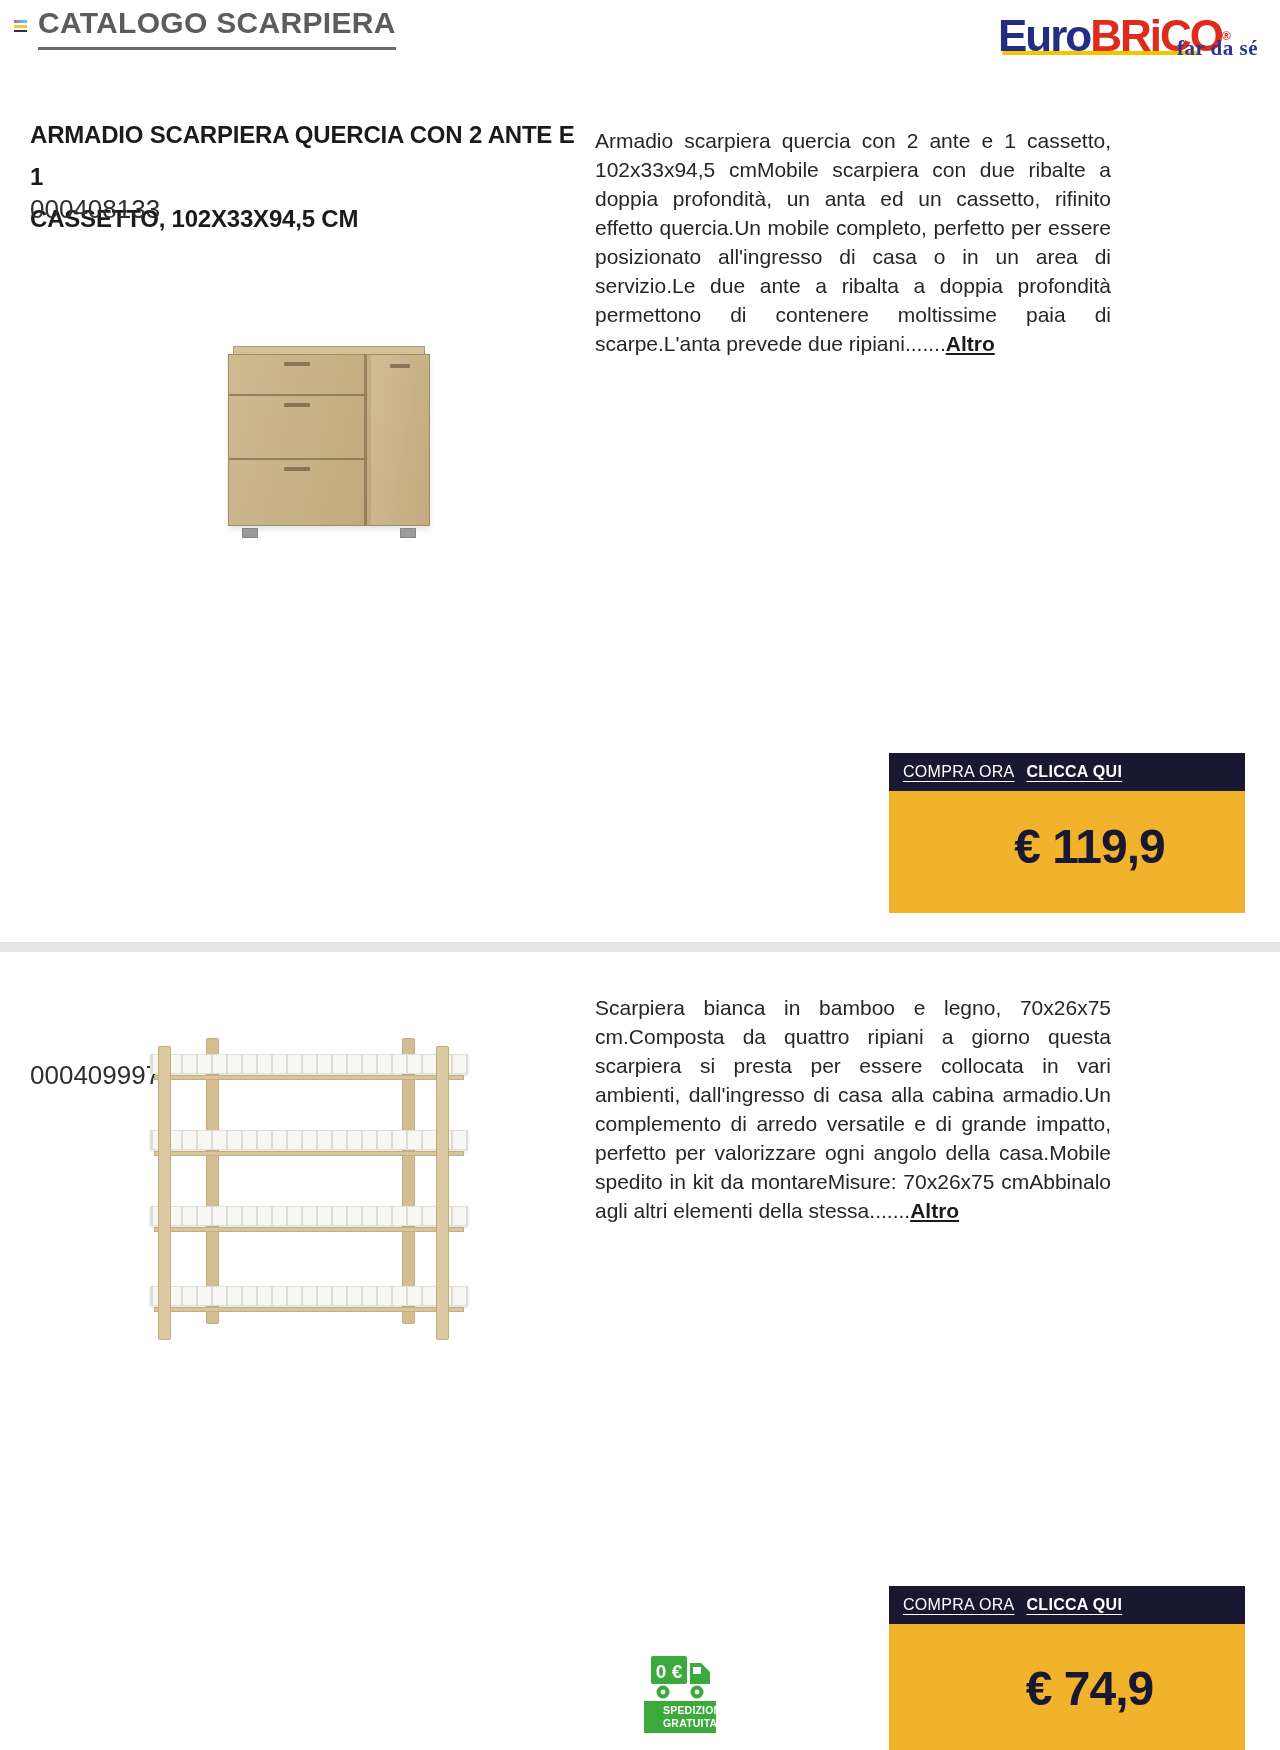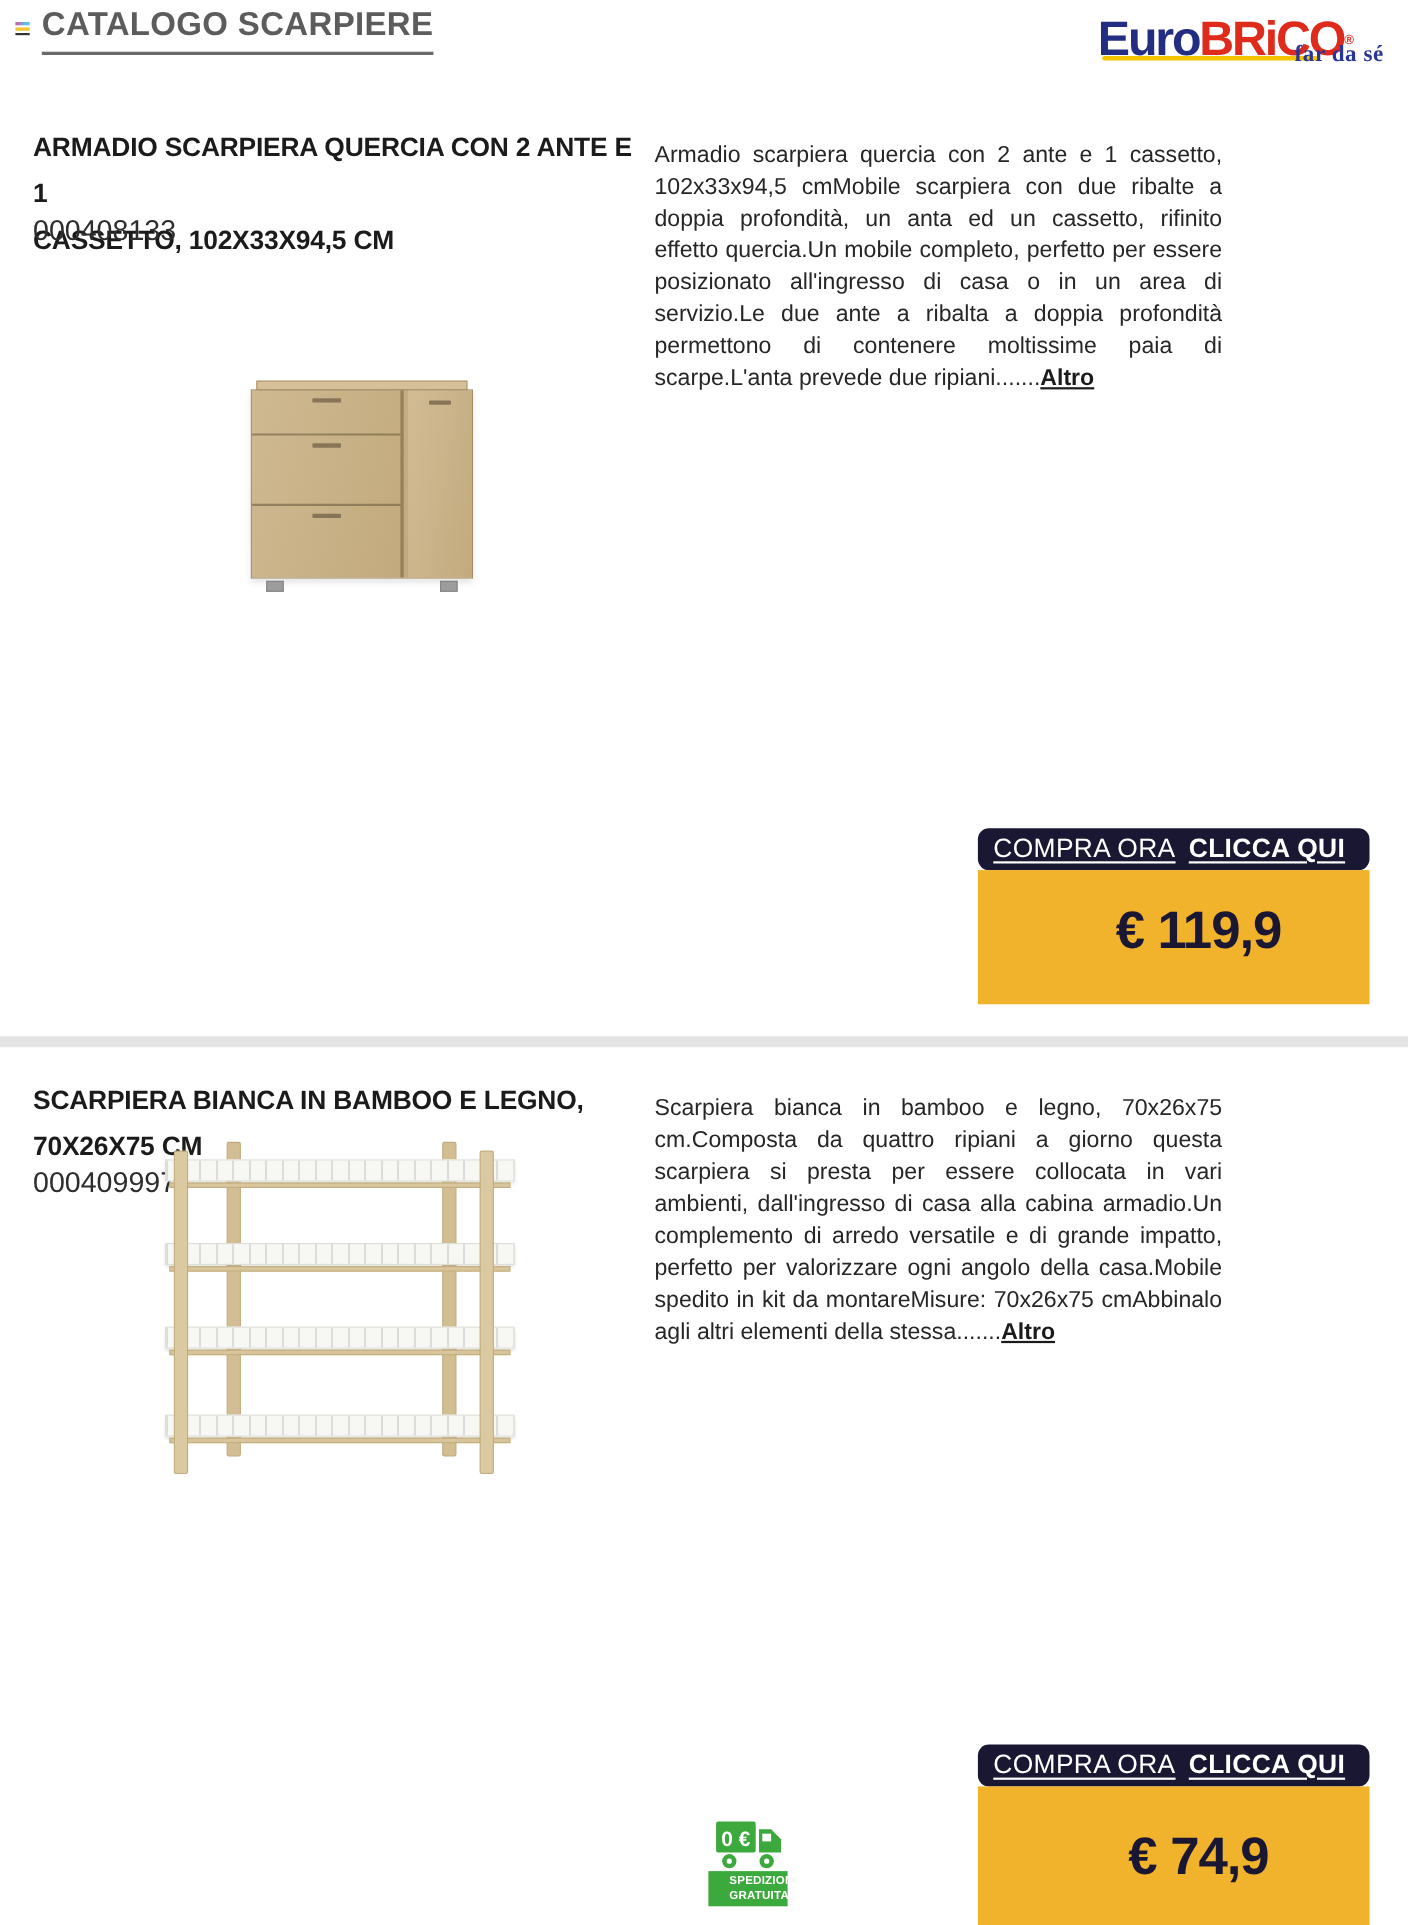--- a/index.html
+++ b/index.html
@@ -38,21 +38,21 @@
   .prod-desc  {
     position:absolute; left:595px; width:516px;
     font-size:21px; line-height:29px; color:#262626; text-align:justify;
   }
   .more-link { font-weight:700; text-decoration:underline; color:#1b1b1b; cursor:pointer; }
 
   
   .price-box { position:absolute; left:889px; width:356px; }
   .pb-bar {
     background:#1A1733; height:38px; display:flex; align-items:center;
-    padding-left:14px; color:#fff; font-size:24px; letter-spacing:.3px; white-space:nowrap;border-radius:10px;
+    padding-left:14px; color:#fff; font-size:16px; letter-spacing:.3px; white-space:nowrap;
   }
   .pb-buy   { font-weight:400; text-decoration:underline; text-underline-offset:4px; margin-right:12px; cursor:pointer; }
   .pb-click { font-weight:700; text-decoration:underline; text-underline-offset:4px; cursor:pointer; }
   .pb-body  { background:#F1B22C; display:flex; align-items:center; justify-content:center;padding-left:45px; }
   .pb-body.b1 { height:122px; }
   .pb-body.b2 { height:140px; }
   .pb-price { font-size:48px; font-weight:700; color:#1A1733; padding-bottom:12px; letter-spacing:-1px; }
 
   
   .divider { position:absolute; left:0; top:942px; width:1280px; height:10px; background:#E4E4E4; }
@@ -105,21 +105,21 @@
 </head>
 <body>
 
 <div id="page">
 
   <div class="mark-icon">
     <div class="s1"></div>
       <div class="s2"></div>
       <div class="s3"></div>
   </div>
-  <h1 class="page-title">CATALOGO SCARPIERE</h1>
+  <h1 class="page-title">CATALOGO SCARPIERA</h1>
 
   <div class="logo">
     <div class="wordmark"><span class="euro">Euro</span><span class="brico">BRiCO</span><span class="reg">®</span></div>
     <div class="bar"></div>
     <div class="tagline">far da sé</div>
   </div>
 
   <div class="prod-title" style="top:114px;">
     <div>ARMADIO SCARPIERA QUERCIA CON 2 ANTE E 1</div>
     <div>CASSETTO, 102X33X94,5 CM</div>
@@ -155,24 +155,20 @@
       <span class="pb-buy">COMPRA ORA</span>
       <span class="pb-click">CLICCA QUI</span>
     </div>
     <div class="pb-body b1">
       <span class="pb-price">€ 119,9</span>
     </div>
   </div>
 
   <div class="divider"></div>
 
-  <div class="prod-title" style="top:980px;">
-    <div>SCARPIERA BIANCA IN BAMBOO E LEGNO,</div>
-    <div>70X26X75 CM</div>
-  </div>
   <div class="prod-code" style="top:1060px;">000409997</div>
 
   <div class="rack">
     <div class="rack-leg leg-bl"></div>
     <div class="rack-leg leg-br"></div>
     <div class="rack-shelf sh1"></div>
       <div class="rack-rail rl1"></div>
     <div class="rack-shelf sh2"></div>
       <div class="rack-rail rl2"></div>
     <div class="rack-shelf sh3"></div>

